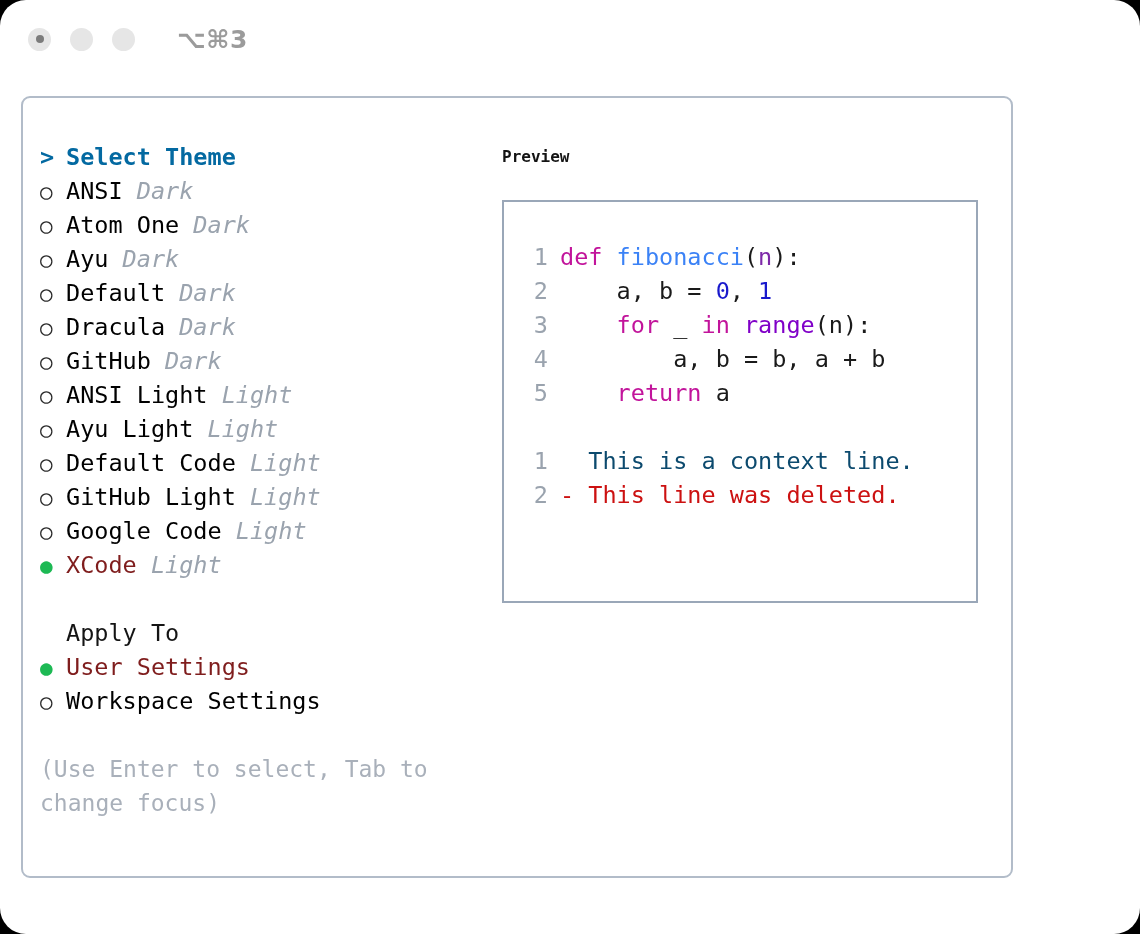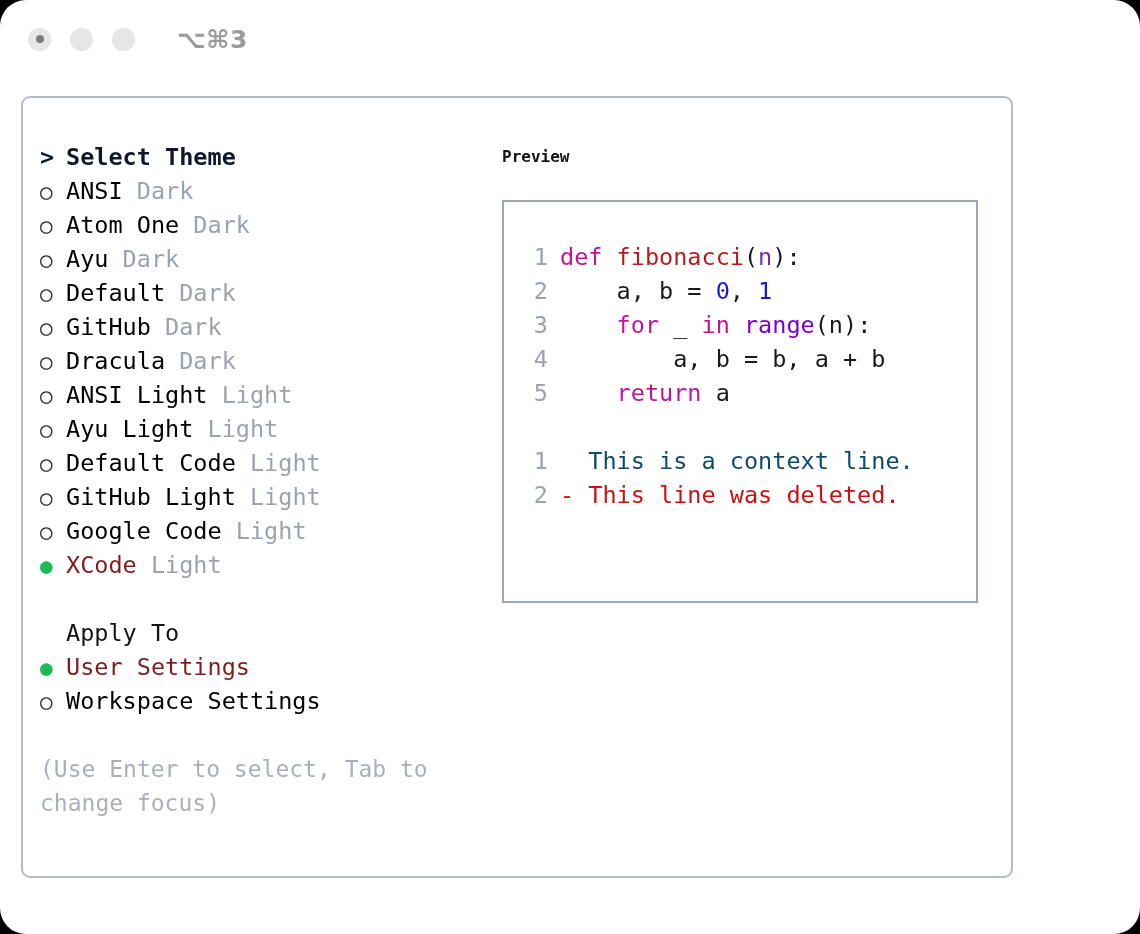--- a/index.html
+++ b/index.html
@@ -91,39 +91,39 @@
   .row {
     height: 34px;
     line-height: 34px;
     font-size: 23.5px;
     white-space: nowrap;
     color: #2b2b2b;
   }
 
   .heading-row {
     font-weight: bold;
-    color: #0f172a;
+    color: #0369a1;
   }
   .heading-row .caret {
     display: inline-block;
     width: 26px;
   }
 
   .bullet {
     display: inline-block;
     width: 26px;
     text-align: left;
     font-size: 21px;
   }
   .bullet.empty { color: #2b2b2b; }
   .bullet.filled { color: #1db954; }
 
   .theme-name { color: #000000; }
   .row.selected .theme-name { color: #7f1d1d; }
-  .theme-variant { color: #9aa3ae; }
+  .theme-variant { color: #9aa3ae; font-style: italic; }
 
   .apply-title {
     padding-left: 26px;
     color: #141414;
   }
 
   .section-gap { height: 34px; }
 
   .hint {
     margin-top: 34px;
@@ -165,21 +165,21 @@
   .ln {
     display: inline-block;
     width: 26px;
     text-align: right;
     color: #9aa3ae;
     margin-right: 12px;
   }
   .blank-line { height: 34px; }
 
   .tok-kw   { color: #c2149b; }
-  .tok-fn   { color: #b91c1c; }
+  .tok-fn   { color: #3b82f6; }
   .tok-var  { color: #7d29a8; }
   .tok-num  { color: #1919cc; }
   .tok-call { color: #8000c8; }
   .tok-plain{ color: #1a1a1a; }
 
   .diff-ctx { color: #0c4a6e; }
   .diff-del { color: #cc1111; }
   .diff-add { color: #0ac70a; }
 </style>
 </head>
@@ -204,22 +204,22 @@
 
       <div class="row heading-row">
         <span class="caret">&gt;</span><span>Select Theme</span>
       </div>
 
       <div id="theme-list">
           <div class="row"><span class="bullet empty">○</span><span class="theme-name">ANSI</span> <span class="theme-variant">Dark</span></div>
           <div class="row"><span class="bullet empty">○</span><span class="theme-name">Atom One</span> <span class="theme-variant">Dark</span></div>
           <div class="row"><span class="bullet empty">○</span><span class="theme-name">Ayu</span> <span class="theme-variant">Dark</span></div>
           <div class="row"><span class="bullet empty">○</span><span class="theme-name">Default</span> <span class="theme-variant">Dark</span></div>
+          <div class="row"><span class="bullet empty">○</span><span class="theme-name">Dracula</span> <span class="theme-variant">Dark</span></div>
           <div class="row"><span class="bullet empty">○</span><span class="theme-name">GitHub</span> <span class="theme-variant">Dark</span></div>
-          <div class="row"><span class="bullet empty">○</span><span class="theme-name">Dracula</span> <span class="theme-variant">Dark</span></div>
           <div class="row"><span class="bullet empty">○</span><span class="theme-name">ANSI Light</span> <span class="theme-variant">Light</span></div>
           <div class="row"><span class="bullet empty">○</span><span class="theme-name">Ayu Light</span> <span class="theme-variant">Light</span></div>
           <div class="row"><span class="bullet empty">○</span><span class="theme-name">Default Code</span> <span class="theme-variant">Light</span></div>
           <div class="row"><span class="bullet empty">○</span><span class="theme-name">GitHub Light</span> <span class="theme-variant">Light</span></div>
           <div class="row"><span class="bullet empty">○</span><span class="theme-name">Google Code</span> <span class="theme-variant">Light</span></div>
           <div class="row selected"><span class="bullet filled">●</span><span class="theme-name">XCode</span> <span class="theme-variant">Light</span></div>
         </div>
 
       <div class="section-gap"></div>
 

